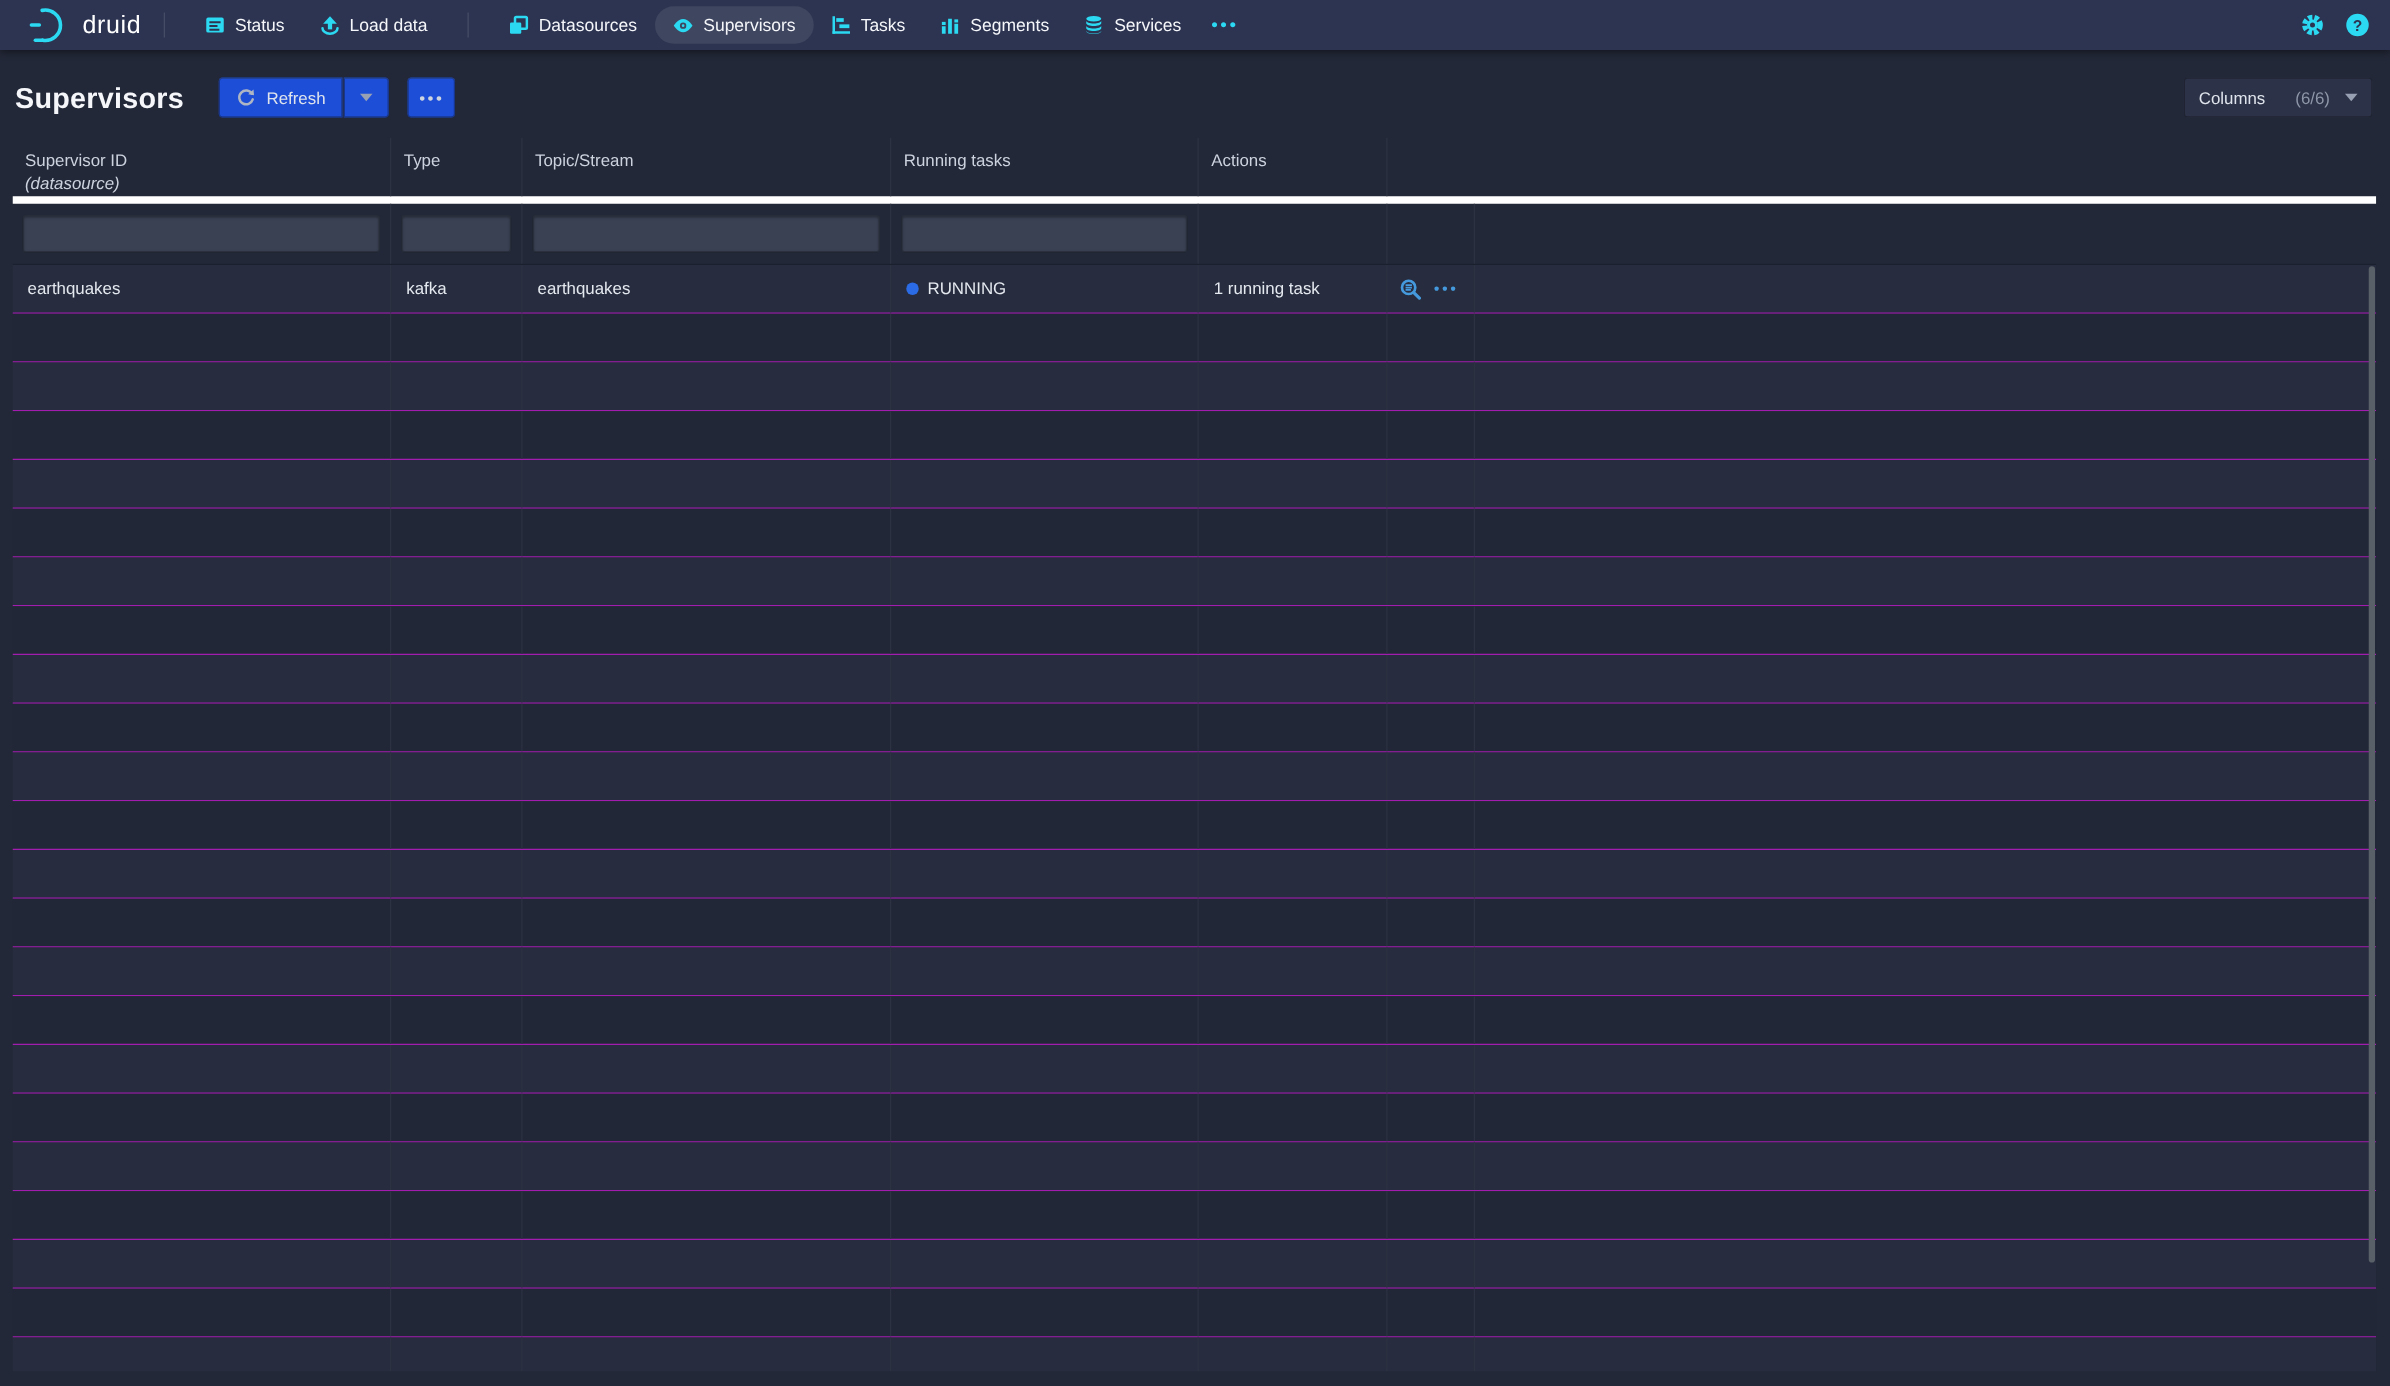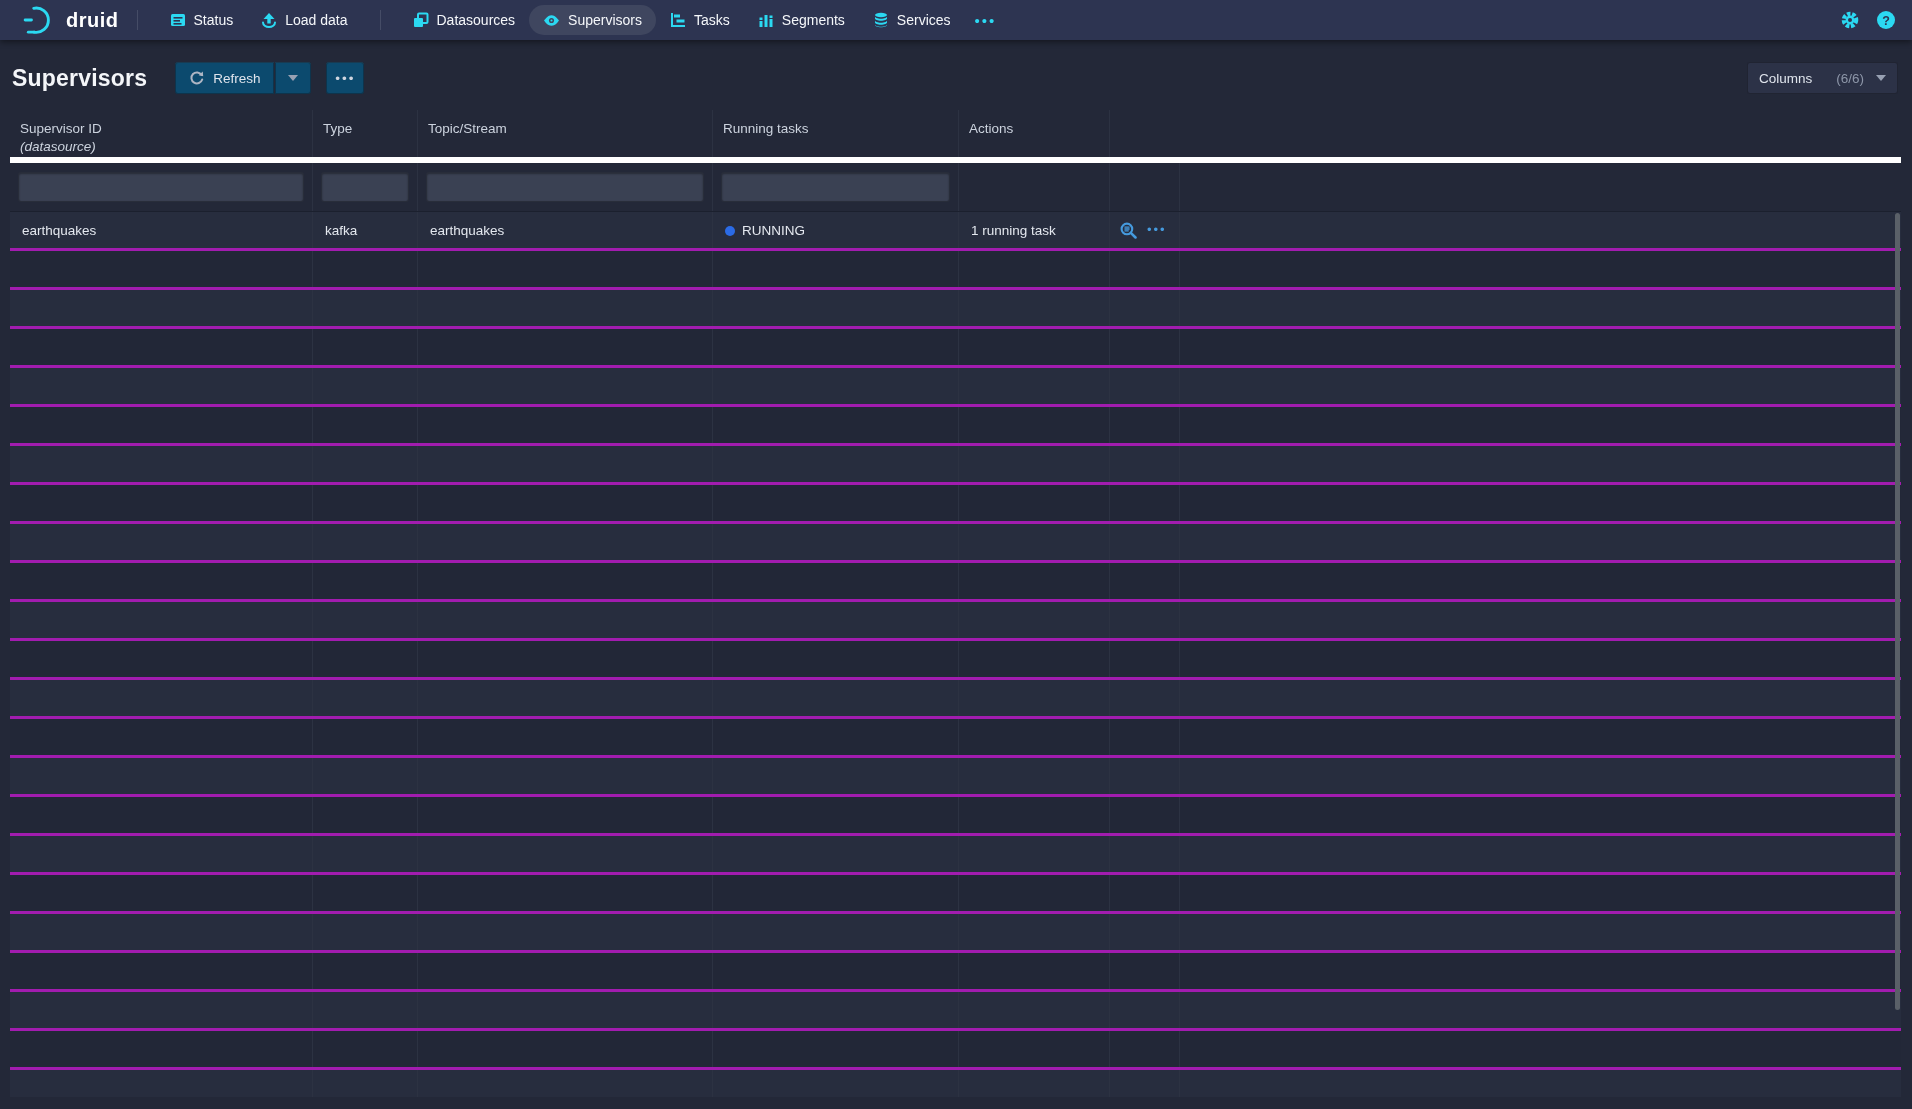--- a/index.html
+++ b/index.html
@@ -12,42 +12,42 @@
   }
 
   
   .topnav {
     position:absolute; top:0; left:0; width:1912px; height:40px;
     background:#2d3451;
     display:flex; align-items:center;
     box-shadow:0 2px 6px rgba(0,0,0,.45);
     z-index:5;
   }
-  .logo { display:flex; align-items:center; gap:8px; margin-left:22px; cursor:pointer;font-weight:bold; }
+  .logo { display:flex; align-items:center; gap:8px; margin-left:22px; cursor:pointer; }
   .logo-text { color:#ffffff; font-size:20px; letter-spacing:.5px; }
   .nav-divider { width:1px; height:20px; background:#454c66; margin:0 18px; }
   .nav-item {
     display:flex; align-items:center; gap:8px;
     padding:0 14px; height:30px; border-radius:15px;
     font-size:14px; color:#f5f7fa; cursor:pointer; white-space:nowrap;
   }
   .nav-item.active { background:#3f465f; }
   .nav-more { color:#2bd9f2; font-size:15px; letter-spacing:2px; padding:0 10px; cursor:pointer; }
   .topnav-right { margin-left:auto; display:flex; align-items:center; gap:16px; margin-right:16px; }
   .icon { display:inline-flex; align-items:center; justify-content:center; }
 
   
   .toolbar {
     position:absolute; top:46px; left:0; width:1912px; height:64px;
     display:flex; align-items:center;
   }
   .page-title { font-size:23px; font-weight:700; color:#f4f6f9; margin-left:12px; letter-spacing:.2px; }
   .btn {
     height:32px; display:inline-flex; align-items:center; justify-content:center;
-    background:#0c4a6e; color:#dfe4ec; font-size:13.5px;
+    background:#1d4ed8; color:#dfe4ec; font-size:13.5px;
     border:none; border-radius:3px; cursor:pointer;
     box-shadow:inset 0 0 0 1px rgba(17,20,24,.4), inset 0 1px 0 rgba(255,255,255,.07);
     font-family:"Liberation Sans", sans-serif;
   }
   .btn-group { display:inline-flex; margin-left:28px; }
   .btn-refresh { padding:0 14px; gap:8px; border-top-right-radius:0; border-bottom-right-radius:0; }
   .btn-caret { width:36px; border-top-left-radius:0; border-bottom-left-radius:0; margin-left:1px; }
   .btn-more { width:38px; margin-left:15px; letter-spacing:2px; color:#cfd5df; }
   .caret-down {
     width:0; height:0; border-left:5px solid transparent; border-right:5px solid transparent;
@@ -73,21 +73,21 @@
   .th .sub { font-style:italic; display:block; }
   .filter-row { height:49px; border-bottom:1px solid #1b202e; }
   .fd { padding:9px 8px; }
   .filter-input {
     width:100%; height:30px; background:#3a4153;
     border:1px solid rgba(0,0,0,.3); border-radius:3px;
     box-shadow:inset 0 1px 2px rgba(0,0,0,.35);
     color:#e4e8ef; font-size:13px; padding:0 8px; outline:none;
     font-family:"Liberation Sans", sans-serif;
   }
-  .body-row { height:39px; border-bottom:3px solid #a21caf; background:#222737; }
+  .body-row { height:39px; border-bottom:1px solid #a21caf; background:#222737; }
   .body-row:nth-child(odd) { background:#272d3e; }
   .td { padding:0 12px; line-height:38px; white-space:nowrap; overflow:hidden; text-overflow:ellipsis; color:#e4e8ef; }
   .status-dot {
     display:inline-block; width:10px; height:10px; border-radius:50%;
     background:#2b6be6; margin-right:7px; vertical-align:-1px;
   }
   .actions-cell { display:flex; align-items:center; gap:10px; padding:0 0 0 10px; }
   .action-dots { color:#459ade; font-size:13px; letter-spacing:2px; cursor:pointer; line-height:38px; }
 
   .v-scrollbar {

